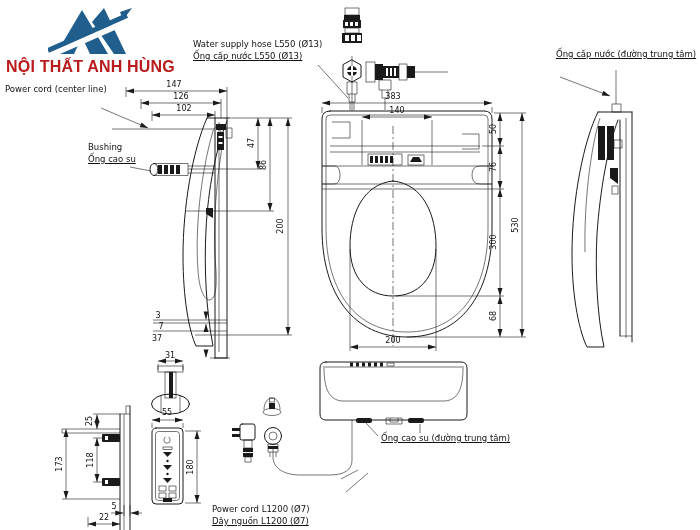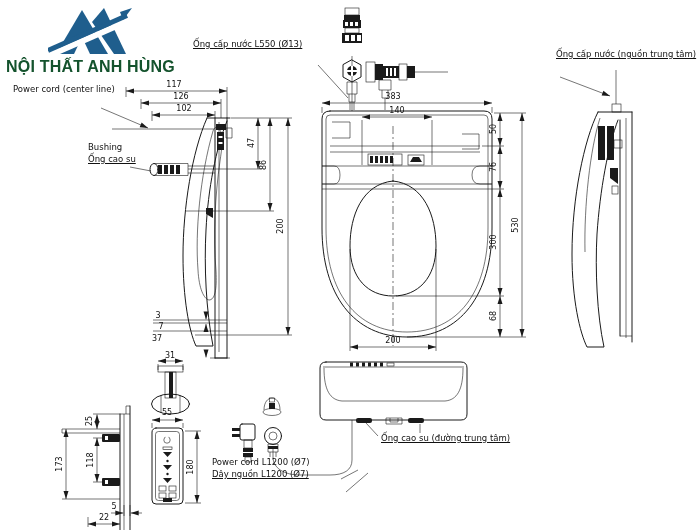--- a/index.html
+++ b/index.html
@@ -17,21 +17,21 @@
   .dt,.dtv{position:absolute;font-size:8px;color:#111;white-space:nowrap;
            transform:translate(-50%,-50%);line-height:8px;}
   .dtv{transform:translate(-50%,-50%) rotate(-90deg);}
   
   .lbl{position:absolute;font-size:8.5px;line-height:12px;color:#111;white-space:nowrap;}
   .lbl .vi{text-decoration:underline;}
   
   .logo{position:absolute;left:4px;top:2px;width:190px;height:80px;}
   .logo-mark{position:absolute;left:44px;top:2px;}
   .logo-text{position:absolute;left:2px;top:56px;width:188px;font-family:"Liberation Sans",sans-serif;
-             font-weight:bold;font-size:16px;letter-spacing:.2px;color:#14532d;}
+             font-weight:bold;font-size:16px;letter-spacing:.2px;color:#b91c1c;}
 </style>
 </head>
 <body>
 
 <div class="canvas">
 
   <svg class="draw" width="700" height="530" viewBox="0 0 700 530">
     <defs>
       <marker id="ma" orient="auto" markerUnits="userSpaceOnUse" markerWidth="9" markerHeight="6" refX="8.5" refY="3">
         <path d="M0.5,0.5 L8.5,3 L0.5,5.5 Z" fill="#1a1a1a"></path>
@@ -260,42 +260,43 @@
       <polygon points="8,50 34,6 60,50" fill="#1f5e8d"></polygon>
       <polygon points="26,50 34,33 42,50" fill="#fff"></polygon>
       <polygon points="44,18 56,4 78,50 66,50" fill="#1f5e8d"></polygon>
       <line x1="0" y1="52" x2="80" y2="17" stroke="#fff" stroke-width="6"></line>
       <line x1="0" y1="46.5" x2="79" y2="11.5" stroke="#1f5e8d" stroke-width="5"></line>
       <polygon points="72,8 84,4 75,16" fill="#1f5e8d"></polygon>
     </svg>
     <div class="logo-text">NỘI THẤT ANH HÙNG</div>
   </div>
 
-  <div class="lbl" style="left:13px;top:83px">
+  <div class="lbl" style="left:5px;top:83px">
     <div class="en">Power cord (center line)</div>
   </div>
   <div class="lbl" style="left:193px;top:38px">
+    <div class="en">Water supply hose L550 (Ø13)</div>
     <div class="vi">Ống cấp nước L550 (Ø13)</div>
   </div>
   <div class="lbl" style="left:556px;top:48px">
-    <div class="vi">Ống cấp nước (nguồn trung tâm)</div>
+    <div class="vi">Ống cấp nước (đường trung tâm)</div>
   </div>
   <div class="lbl" style="left:88px;top:141px">
     <div class="en">Bushing</div>
     <div class="vi">Ống cao su</div>
   </div>
   <div class="lbl" style="left:381px;top:432px">
     <div class="vi">Ống cao su (đường trung tâm)</div>
   </div>
-  <div class="lbl" style="left:212px;top:456px">
+  <div class="lbl" style="left:212px;top:503px">
     <div class="en">Power cord L1200 (Ø7)</div>
     <div class="vi">Dây nguồn L1200 (Ø7)</div>
   </div>
 
-  <span class="dt" style="left:174px;top:85px">117</span>
+  <span class="dt" style="left:174px;top:85px">147</span>
   <span class="dt" style="left:181px;top:97px">126</span>
   <span class="dt" style="left:184px;top:109px">102</span>
   <span class="dtv" style="left:252px;top:143px">47</span>
   <span class="dtv" style="left:264px;top:165px">86</span>
   <span class="dtv" style="left:281px;top:226px">200</span>
   <span class="dt" style="left:158px;top:316px">3</span>
   <span class="dt" style="left:161px;top:327px">7</span>
   <span class="dt" style="left:157px;top:339px">37</span>
   <span class="dt" style="left:170px;top:356px">31</span>
 

